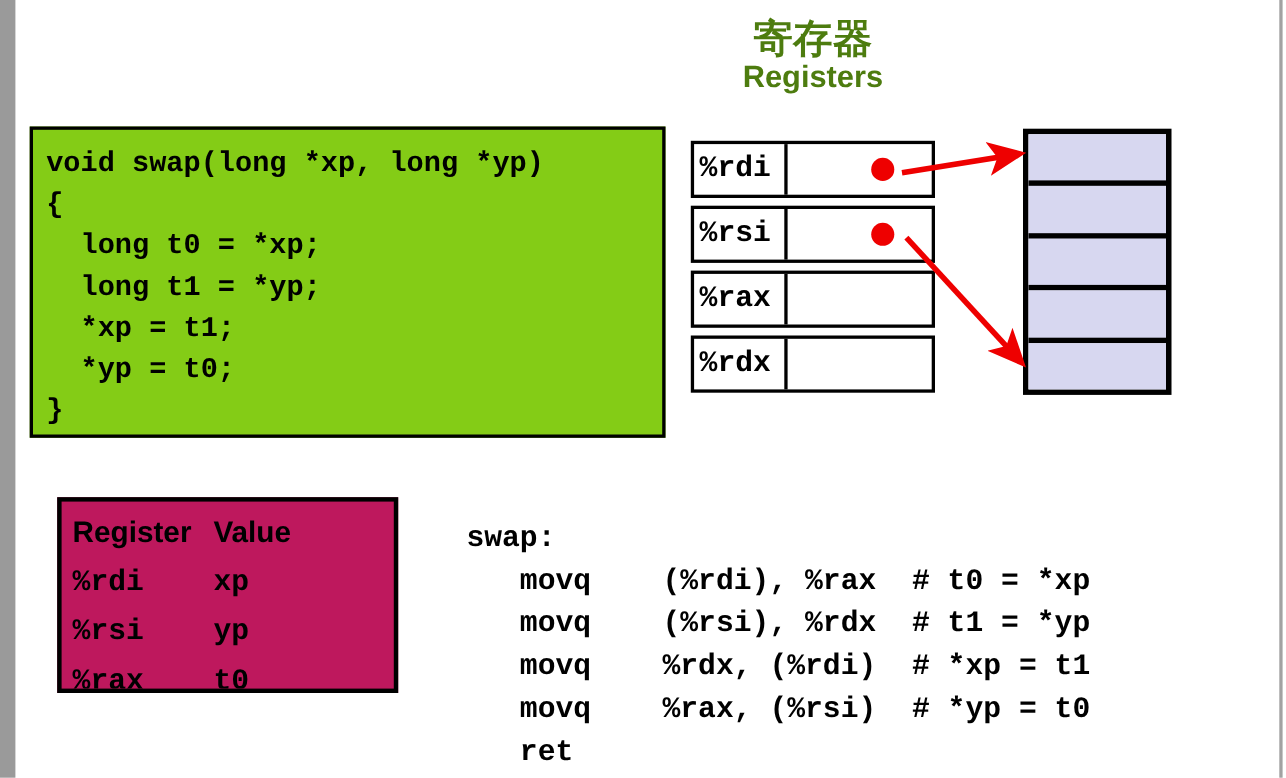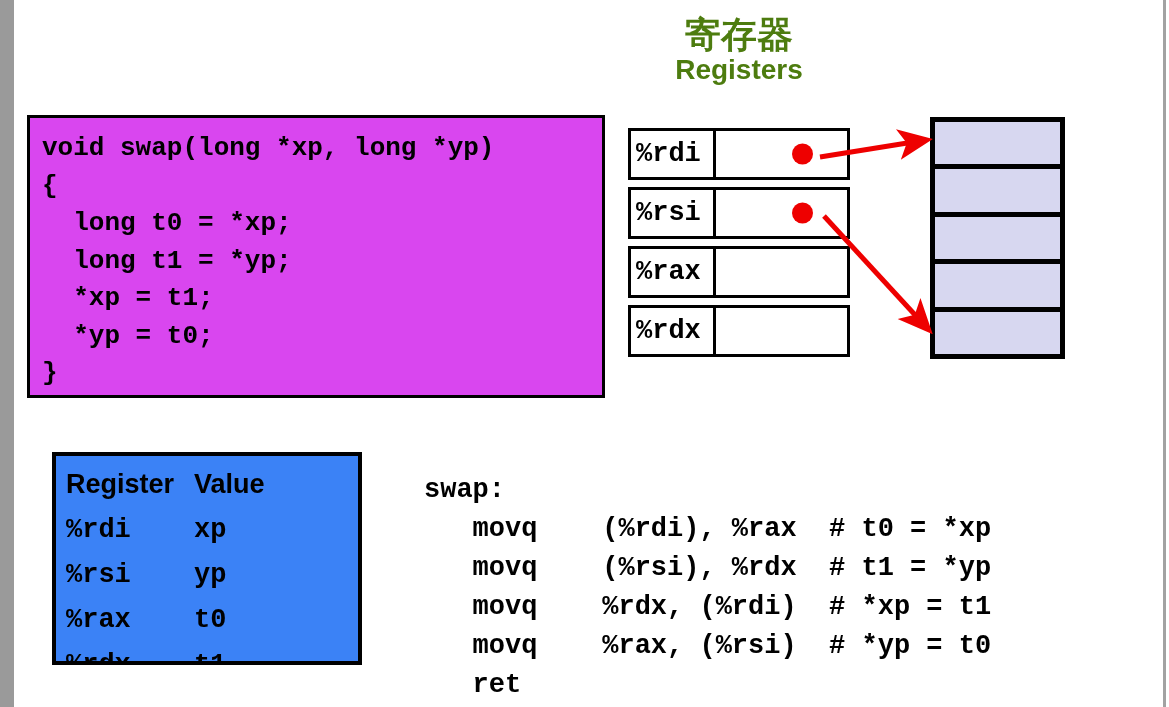--- a/index.html
+++ b/index.html
@@ -27,21 +27,21 @@
     left: 1163px; top: 0;
     width: 3px; height: 707px;
     background: #a2a2a2;
   }
 
   
   .code-box {
     position: absolute;
     left: 27px; top: 89px;
     width: 578px; height: 283px;
-    background: #d946ef;
+    background: #84cc16;
     border: 3px solid #000000;
     box-sizing: border-box;
     padding: 12px 0 0 12px;
     font-family: "Liberation Mono", "DejaVu Sans Mono", monospace;
     font-weight: bold;
     font-size: 26px;
     line-height: 37.5px;
     color: #000000;
     white-space: pre;
     overflow: hidden;
@@ -128,24 +128,24 @@
     position: absolute;
     left: 0; top: 0;
     width: 1169px; height: 707px;
     pointer-events: none;
   }
 
   
   .reg-table {
     position: absolute;
     left: 52px; top: 452px;
-    width: 310px; height: 213px;
+    width: 310px; height: 178px;
     border: 4px solid #000000;
     box-sizing: border-box;
-    background: #3b82f6;
+    background: #be185d;
     overflow: hidden;
   }
   .reg-table-inner {
     padding: 6px 0 0 10px;
   }
   .rt-row {
     display: flex;
     height: 45px;
     align-items: center;
   }

